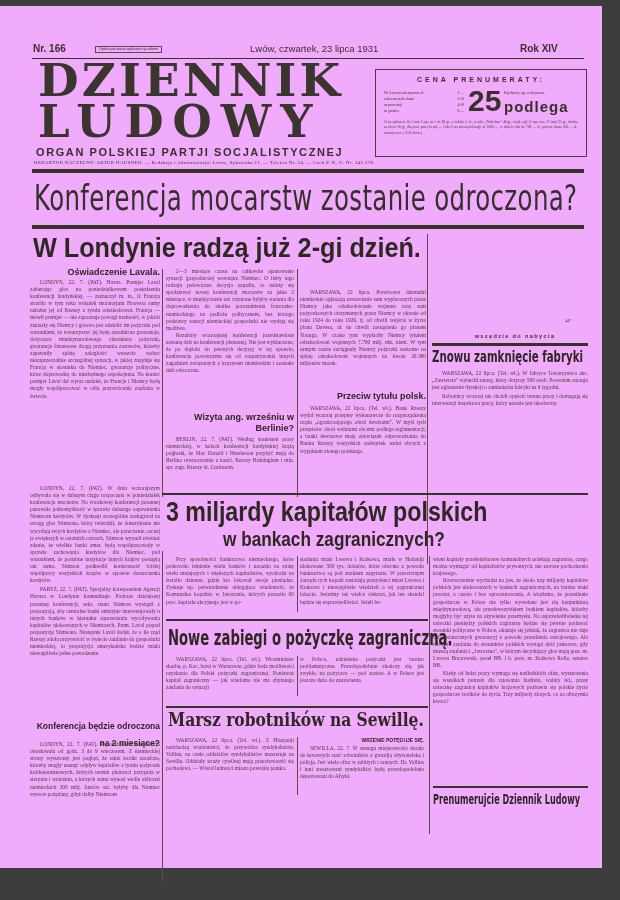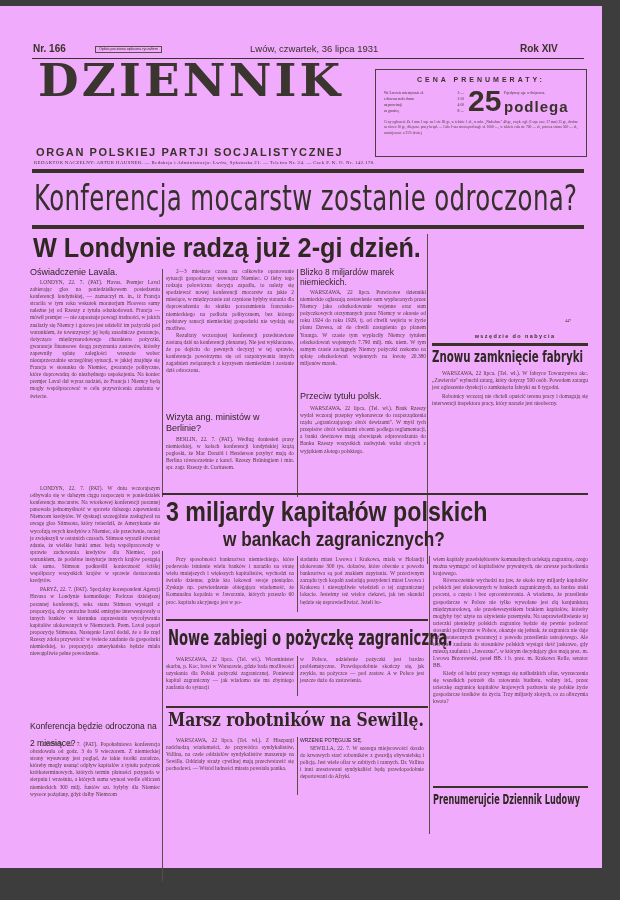--- a/index.html
+++ b/index.html
@@ -4,34 +4,35 @@
 <style>
   html,body{margin:0;padding:0;}
   body{width:620px;height:900px;background:#3d3d3d;position:relative;overflow:hidden;font-family:"Liberation Serif",serif;color:#3a322a;}
   .paper{position:absolute;left:0;top:6px;width:602px;height:862px;background:#f0abfc;}
   .abs{position:absolute;}
   .t{font-size:5.4px;line-height:7.1px;text-align:justify;color:#4a3f35;font-family:"Liberation Serif",serif;}
   .t p{margin:0;text-indent:10px;}
   .cond{font-family:"Liberation Sans",sans-serif;font-weight:bold;transform-origin:left top;white-space:nowrap;}
   .rule{position:absolute;background:#3a322a;}
   .vrule{position:absolute;width:1px;background:#5a4e43;}
-  .sub{font-family:"Liberation Sans",sans-serif;font-weight:normal;text-align:left;color:#2f2822;}
+  .sub{font-family:"Liberation Sans",sans-serif;font-weight:bold;text-align:right;color:#2f2822;}
 </style>
 </head>
 <body>
 
 <div class="paper">
 
   <div class="abs" style="left:33px;top:37px;font-family:'Liberation Sans',sans-serif;font-size:10px;font-weight:bold;">Nr. 166</div>
   <div class="abs" style="left:95px;top:40px;font-size:3.6px;border:1px solid #5a4e43;padding:0 3px;line-height:5px;font-family:'Liberation Sans',sans-serif;">Opłata pocztowa opłacona ryczałtem</div>
-  <div class="abs" style="left:250px;top:37px;font-family:'Liberation Sans',sans-serif;font-size:9.5px;">Lwów, czwartek, 36 lipca 1931</div>
+  <div class="abs" style="left:250px;top:37px;font-family:'Liberation Sans',sans-serif;font-size:9.5px;">Lwów, czwartek, 23 lipca 1931</div>
   <div class="abs" style="left:520px;top:37px;font-family:'Liberation Sans',sans-serif;font-size:10px;font-weight:bold;">Rok XIV</div>
   <div class="rule" style="left:32px;top:52px;width:552px;height:1px;"></div>
 
   <div class="abs" style="left:38px;top:55px;font-family:'DejaVu Serif',serif;font-weight:bold;font-size:45px;letter-spacing:3px;line-height:40px;color:#3b352f;transform:scaleX(1.04);transform-origin:left top;">DZIENNIK</div>
+  <div class="abs" style="left:38px;top:96px;font-family:'DejaVu Serif',serif;font-weight:bold;font-size:45px;letter-spacing:9px;line-height:40px;color:#3b352f;">LUDOWY</div>
   <div class="abs" style="left:36px;top:140px;font-family:'Liberation Sans',sans-serif;font-weight:bold;font-size:11px;letter-spacing:1.6px;">ORGAN POLSKIEJ PARTJI SOCJALISTYCZNEJ</div>
   <div class="abs" style="left:34px;top:154px;font-size:4.8px;letter-spacing:0.4px;white-space:nowrap;">REDAKTOR NACZELNY: ARTUR HAUSNER. — Redakcja i Administracja: Lwów, Sykstuska 21. — Telefon Nr. 24. — Czek P. K. O. Nr. 142.178.</div>
 
   <div class="abs" style="left:375px;top:63px;width:210px;height:86px;border:1px solid #4a4038;">
     <div style="text-align:center;font-family:'Liberation Sans',sans-serif;font-weight:bold;font-size:7px;letter-spacing:3px;margin-top:6px;">CENA PRENUMERATY:</div>
     <div class="abs" style="left:8px;top:20px;width:80px;font-size:3.6px;line-height:6px;">
       <div style="display:flex;justify-content:space-between;">
           <span>We Lwowie miesięcznie zł.</span>
           <span>3·—</span>
         </div>
@@ -73,27 +74,26 @@
   <div class="abs t" style="left:30px;top:735px;width:130px;">
       <p>LONDYN, 22. 7. (PAT). Popołudniowa konferencja obradowała od godz. 3 do 9 wieczorem. Z niemieckiej strony wysuwany jest pogląd, że takie środki zaradcze, któreby mogły usunąć odpływ kapitałów z tytułu pożyczek krótkoterminowych, których termin płatności przypada w sierpniu i wrześniu, a których suma wynosi wedle obliczeń niemieckich 300 milj. funtów szt. byłyby dla Niemiec wysoce pożądany, gdyż dałby Niemcom</p>
     </div>
   <div class="vrule" style="left:162px;top:263px;height:228px;"></div>
   <div class="vrule" style="left:162px;top:545px;height:330px;"></div>
 
   <div class="abs t" style="left:166px;top:262px;width:128px;">
     <p>2—3 miesiące czasu na całkowite opanowanie sytuacji gospodarczej wewnątrz Niemiec. O ileby tego rodzaju połowiczna decyzja zapadła, to należy się spodziewać nowej konferencji mocarstw za jakie 2 miesiące, w międzyczasie zaś czynione byłyby starania dla doprowadzenia do skutku porozumienia francusko-niemieckiego na podłożu politycznem, bez którego podstawy sanacji niemieckiej gospodarki nie wydają się możliwe.</p>
     <p>Rezultaty wczorajszej konferencji przedstawione zostaną dziś na konferencji plenarnej. Nie jest wykluczone, że po dojściu do pewnych decyzyj w tej sprawie, konferencja powstrzyma się od rozpatrywania innych zagadnień związanych z kryzysem niemieckim i zostanie dziś odroczona.</p>
   </div>
-  <div class="abs sub" style="left:166px;top:406px;width:128px;font-size:9px;line-height:11px;">Wizyta ang. ministów w Berlinie?</div>
+  <div class="abs sub" style="left:166px;top:406px;width:128px;font-size:9px;line-height:11px;">Wizyta ang. wrześniu w Berlinie?</div>
   <div class="abs t" style="left:166px;top:430px;width:128px;">
       <p>BERLIN, 22. 7. (PAT). Według doniesień prasy niemieckiej, w kołach konferencji londyńskiej krążą pogłoski, że Mac Donald i Henderson przybyć mają do Berlina równocześnie z kancl. Rzeszy Brüningiem i min. spr. zagr. Rzeszy dr. Curtiusem.</p>
     </div>
   <div class="vrule" style="left:297px;top:263px;height:228px;"></div>
 
-  <div class="abs sub" style="left:300px;top:261px;width:126px;font-size:8.5px;line-height:10px;">Blizko 8 miljardów marek niemieckich.</div>
   <div class="abs t" style="left:300px;top:283px;width:126px;">
       <p>WARSZAWA, 22 lipca. Prawicowe dzienniki niemieckie ogłaszają zestawienie sum wypłaconych przez Niemcy jako odszkodowanie wojenne oraz sum pożyczkowych otrzymanych przez Niemcy w okresie od roku 1924 do roku 1929, tj. od chwili wejścia w życie planu Davesa, aż do chwili zastąpienia go planem Younga. W czasie tym wypłaciły Niemcy tytułem odszkodowań wojennych 7.790 milj. mk. niem. W tym samym czasie zaciągnęły Niemcy pożyczki rzekomo na spłatę odszkodowań wojennych na kwotę 20.380 miljonów marek.</p>
     </div>
   <div class="abs sub" style="left:300px;top:385px;width:126px;font-size:9px;">Przeciw tytułu polsk.</div>
   <div class="abs t" style="left:300px;top:399px;width:126px;">
       <p>WARSZAWA, 22 lipca. (Tel. wł.). Bank Rzeszy wydał wczoraj przepisy wykonawcze do rozporządzenia rządu „ograniczającego obrót dewizami". W myśl tych przepisów obrót walutami obcemi podlega reglamentacji, a banki dewizowe mają obowiązek odprowadzania do Banku Rzeszy wszystkich nadwyżek walut obcych z wyjątkiem złotego polskiego.</p>
     </div>
 
   <div class="abs" style="left:565px;top:312px;font-size:4px;">447</div>
   <div class="abs" style="left:440px;top:327px;width:150px;text-align:center;font-family:'Liberation Sans',sans-serif;font-weight:bold;font-size:5.5px;letter-spacing:1.4px;">wszędzie do nabycia</div>

